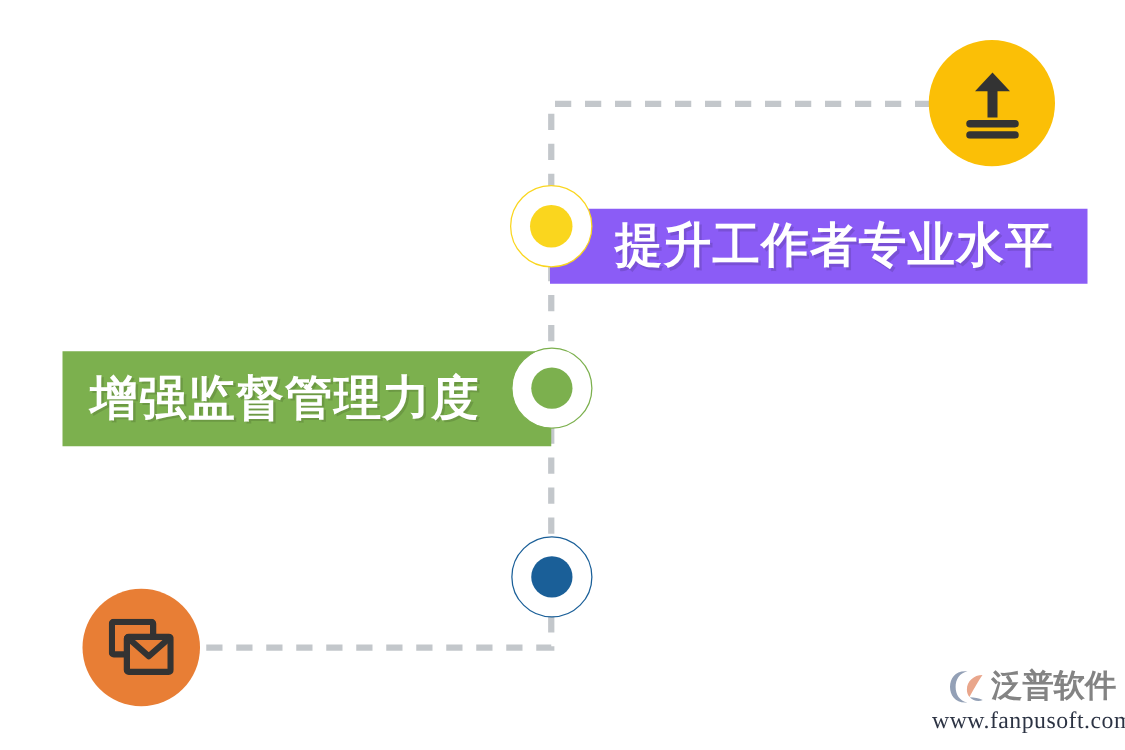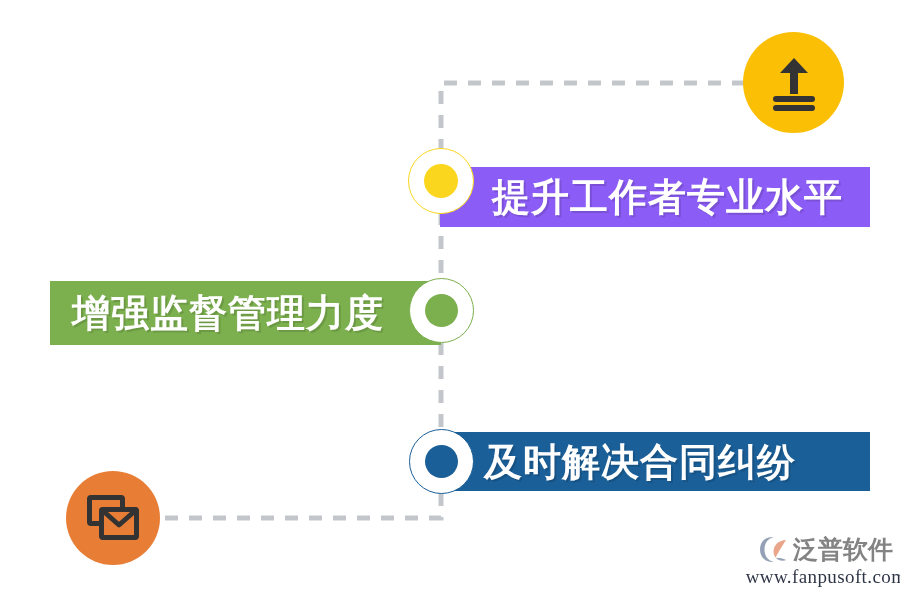--- a/index.html
+++ b/index.html
@@ -55,21 +55,21 @@
     height: 60px;
     background: #8b5cf6;
     justify-content: flex-start;
     padding-left: 52px;
     margin-top: 16px;
   }
   #bar-green {
     left: 50px;
     top: 281px;
     width: 391px;
-    height: 64px;
+    height: 76px;
     background: #7CB04E;
     justify-content: flex-start;
     padding-left: 22px;
   }
   #bar-blue {
     left: 440px;
     top: 432px;
     width: 430px;
     height: 59px;
     background: #1A5F98;
@@ -238,23 +238,20 @@
 
   <div class="bar" id="bar-green">
     <span class="bar-label">增强监督管理力度</span>
   </div>
   <div class="node" id="node-green">
     <div class="node-ring">
       <div class="node-core"></div>
     </div>
   </div>
 
-  <div class="bar" id="bar-blue">
-    <span class="bar-label">及时解决合同纠纷</span>
-  </div>
   <div class="node" id="node-blue">
     <div class="node-ring">
       <div class="node-core"></div>
     </div>
   </div>
 
   <div class="icon-disc" id="disc-upload">
     <svg width="54" height="56" viewBox="0 0 54 56">
 
       <rect x="23" y="13" width="8" height="26" fill="#333333"></rect>

